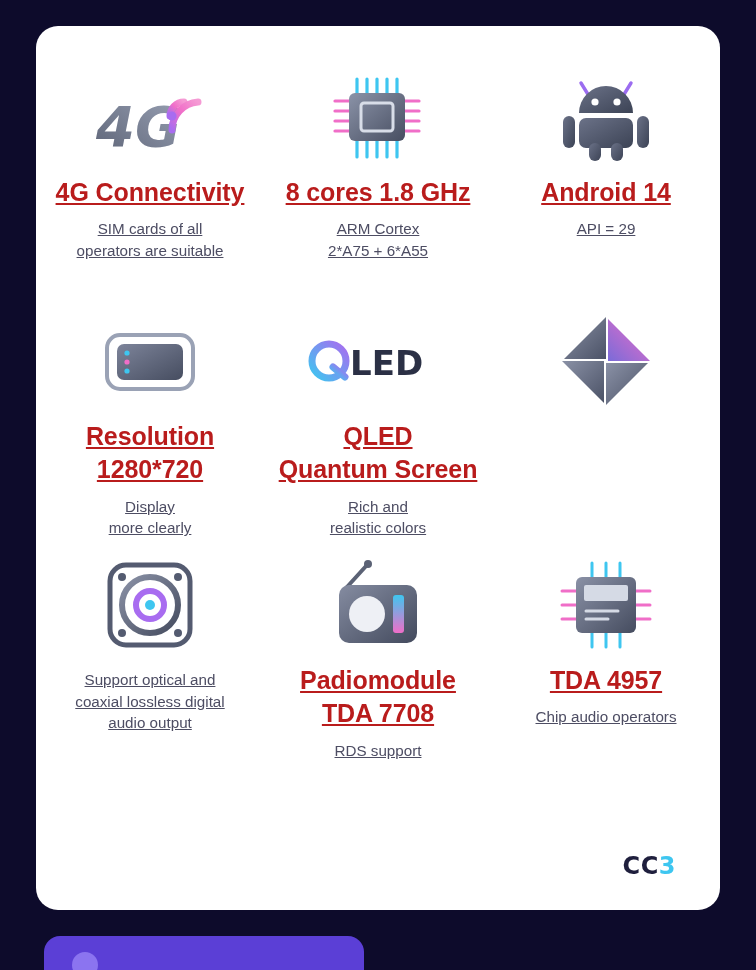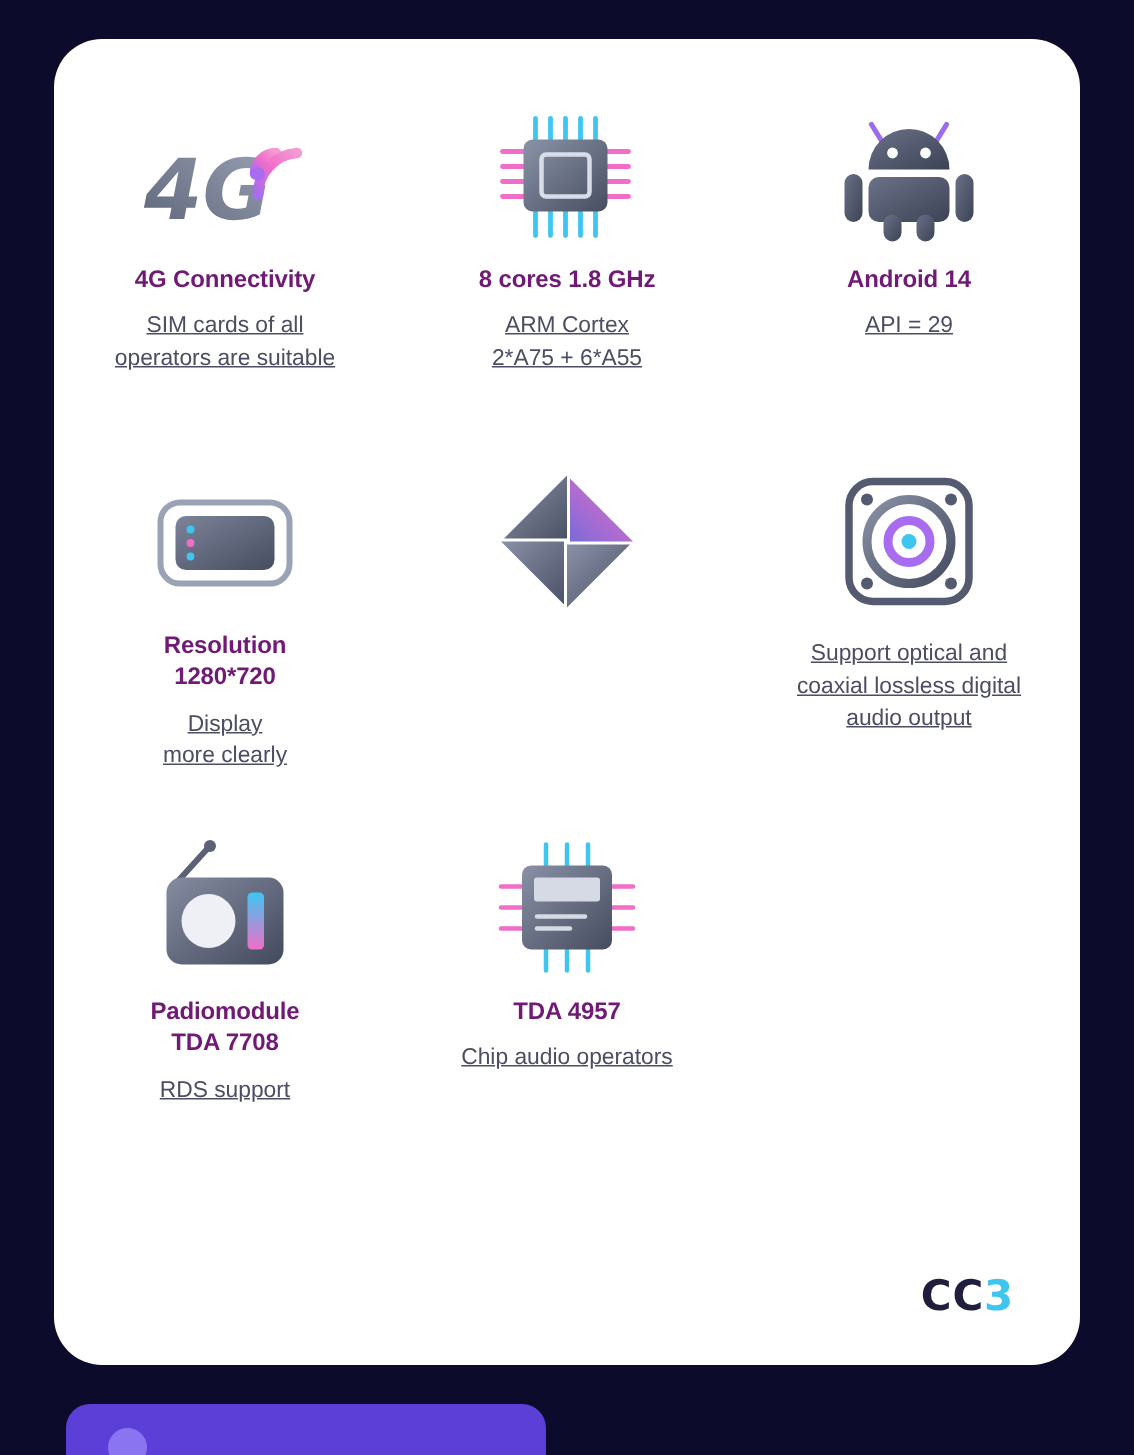--- a/index.html
+++ b/index.html
@@ -22,21 +22,21 @@
   }
 
   
   .card {
     position: absolute;
     left: 36px;
     top: 26px;
     width: 684px;
     height: 884px;
     background: #ffffff;
-    border-radius: 32px;
+    border-radius: 22px;
     box-sizing: border-box;
   }
 
   .grid {
     position: absolute;
     left: 0;
     top: 36px;
     width: 684px;
     display: grid;
     grid-template-columns: repeat(3, 1fr);
@@ -54,42 +54,43 @@
   }
 
   .icon-wrap {
     height: 110px;
     display: flex;
     align-items: center;
     justify-content: center;
   }
 
   .cell-title {
-    font-size: 16px;
+    font-size: 25px;
     font-weight: bold;
-    color: #701a75;
+    color: #b91c1c;
     line-height: 1.33;
     margin-top: 4px;
     letter-spacing: -0.1px;
+    text-decoration: underline;
   }
   .cell-sub {
     font-size: 15.2px;
     color: #4d4d63;
     line-height: 1.42;
     margin-top: 9px;
     font-weight: 400;
     text-decoration: underline;
   }
 
   
   .logo {
     position: absolute;
     right: 44px;
     bottom: 30px;
-    font-size: 28px;
+    font-size: 24px;
     font-weight: bold;
     letter-spacing: 0.5px;
     font-family: "DejaVu Sans", sans-serif;
   }
   .logo .cc { color: #1f1f3d; }
   .logo .three { color: #3ec6f0; }
 
   
   .bottom-panel {
     position: absolute;
@@ -230,20 +231,37 @@
             <rect x="22" y="27" width="66" height="36" rx="7" fill="url(#gscreen)"></rect>
             <circle cx="32" cy="36" r="2.6" fill="#3ec6f0"></circle>
             <circle cx="32" cy="45" r="2.6" fill="#f06ec8"></circle>
             <circle cx="32" cy="54" r="2.6" fill="#3ec6f0"></circle>
           </svg>
         </div>
         <div class="cell-title">Resolution<br>1280*720</div>
         <div class="cell-sub">Display<br>more clearly</div>
       </div>
 
+      <div class="cell">
+        <div class="icon-wrap">
+          <svg width="150" height="60" viewBox="0 0 150 60">
+            <defs>
+              <linearGradient id="gq" x1="0" y1="1" x2="1" y2="0">
+                <stop offset="0" stop-color="#3ec6f0"></stop>
+                <stop offset="1" stop-color="#a86cf0"></stop>
+              </linearGradient>
+            </defs>
+            <circle cx="26" cy="30" r="17" fill="none" stroke="url(#gq)" stroke-width="7"></circle>
+            <line x1="30" y1="36" x2="42" y2="46" stroke="url(#gq)" stroke-width="7" stroke-linecap="round"></line>
+            <text x="47" y="44" font-family="DejaVu Sans, sans-serif" font-size="34" font-weight="bold" fill="#2b3045">LED</text>
+          </svg>
+        </div>
+        <div class="cell-title">QLED<br>Quantum Screen</div>
+        <div class="cell-sub">Rich and<br>realistic colors</div>
+      </div>
 
       <div class="cell">
         <div class="icon-wrap">
           <svg width="100" height="100" viewBox="0 0 100 100">
             <defs>
               <linearGradient id="gp1" x1="0" y1="0" x2="1" y2="1">
                 <stop offset="0" stop-color="#8a91a6"></stop>
                 <stop offset="1" stop-color="#4b5266"></stop>
               </linearGradient>
               <linearGradient id="gp2" x1="1" y1="0" x2="0" y2="1">

